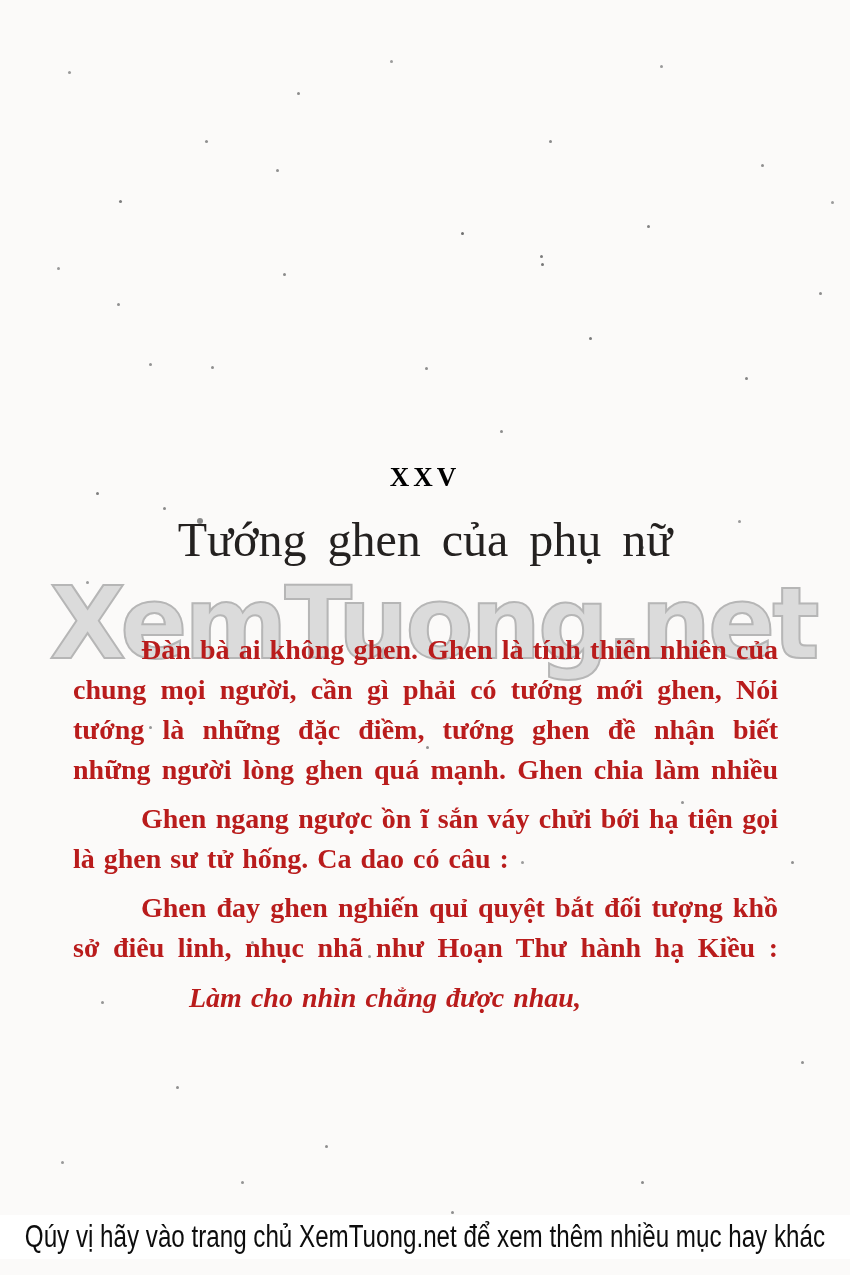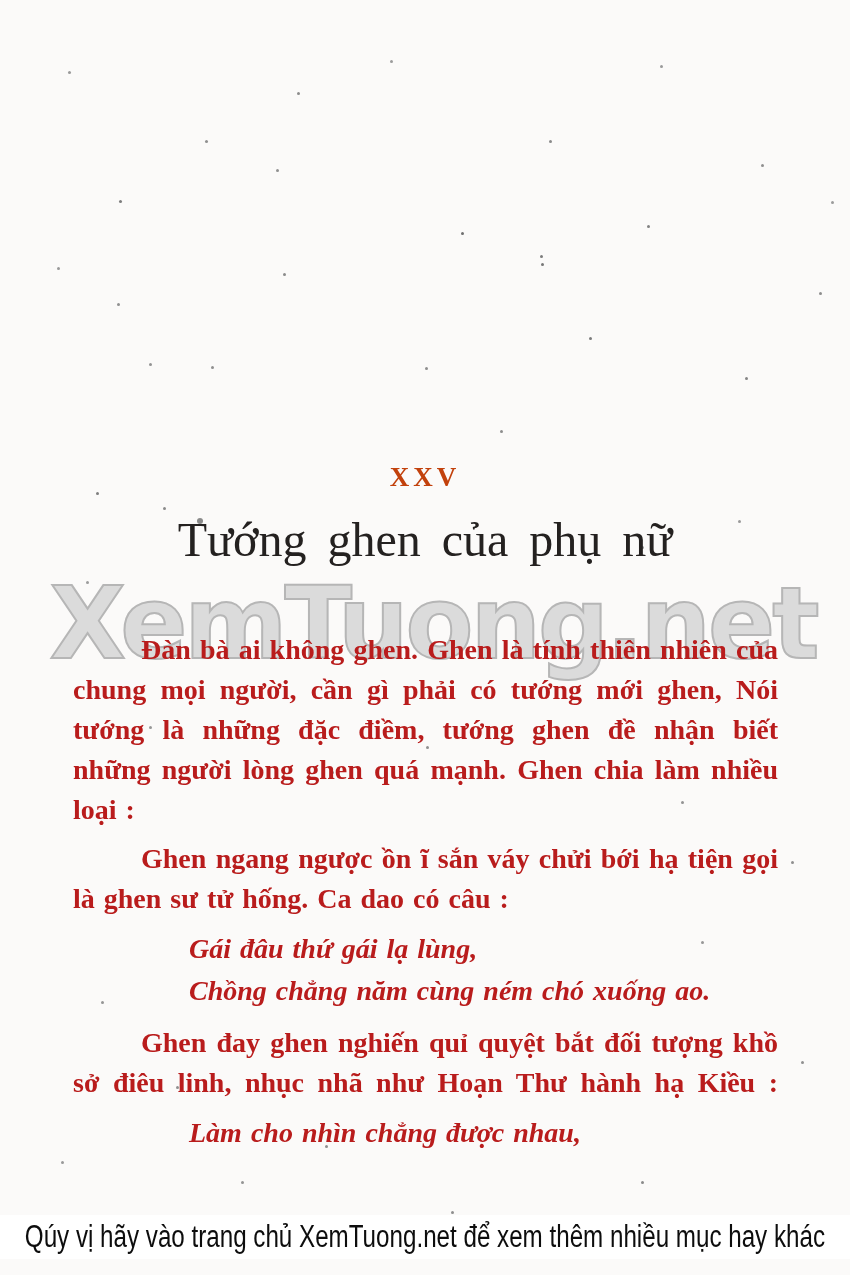--- a/index.html
+++ b/index.html
@@ -45,21 +45,21 @@
     font-family:"DejaVu Sans", sans-serif;
     font-weight:700;font-size:99px;line-height:1;letter-spacing:-3px;
     color:rgba(238,238,238,0.55);
     -webkit-text-stroke:2px #b6b6b6;
     text-shadow:0 0 1px #c4c4c4;
     z-index:1;pointer-events:none;
   }
   .chapter{
     position:absolute;top:462px;left:0;width:100%;
     text-align:center;font-size:27px;font-weight:700;letter-spacing:4px;
-    color:#c2410c;z-index:2;
+    color:#000000;z-index:2;
   }
   .title{
     position:absolute;top:512px;left:0;width:100%;margin:0;
     text-align:center;font-size:48px;font-weight:400;word-spacing:9px;
     color:#242120;z-index:2;
   }
   .bodytext{
     position:absolute;top:630px;left:73px;width:705px;
     font-size:28px;line-height:40px;font-weight:700;
     word-spacing:2px;color:#b91c1c;z-index:2;
@@ -97,32 +97,27 @@
 
   <h1 class="title">Tướng ghen của phụ nữ</h1>
 
   <div class="bodytext">
 
     <div class="para">
       <div class="line indent just">Đàn bà ai không ghen. Ghen là tính thiên nhiên của</div>
       <div class="line just">chung mọi người, cần gì phải có tướng mới ghen, Nói</div>
       <div class="line just">tướng là những đặc điềm, tướng ghen đề nhận biết</div>
       <div class="line just">những người lòng ghen quá mạnh. Ghen chia làm nhiều</div>
-      <div class="line">loại :</div>
     </div>
 
     <div class="para">
       <div class="line indent just">Ghen ngang ngược ồn ĩ sắn váy chửi bới hạ tiện gọi</div>
       <div class="line">là ghen sư tử hống. Ca dao có câu :</div>
     </div>
 
-    <div class="verse">
-      <div class="line">Gái đâu thứ gái lạ lùng,</div>
-      <div class="line">Chồng chẳng năm cùng ném chó xuống ao.</div>
-    </div>
 
     <div class="para">
       <div class="line indent just">Ghen đay ghen nghiến quỉ quyệt bắt đối tượng khồ</div>
       <div class="line just">sở điêu linh, nhục nhã như Hoạn Thư hành hạ Kiều :</div>
     </div>
 
     <div class="verse">
       <div class="line">Làm cho nhìn chẳng được nhau,</div>
     </div>
 

